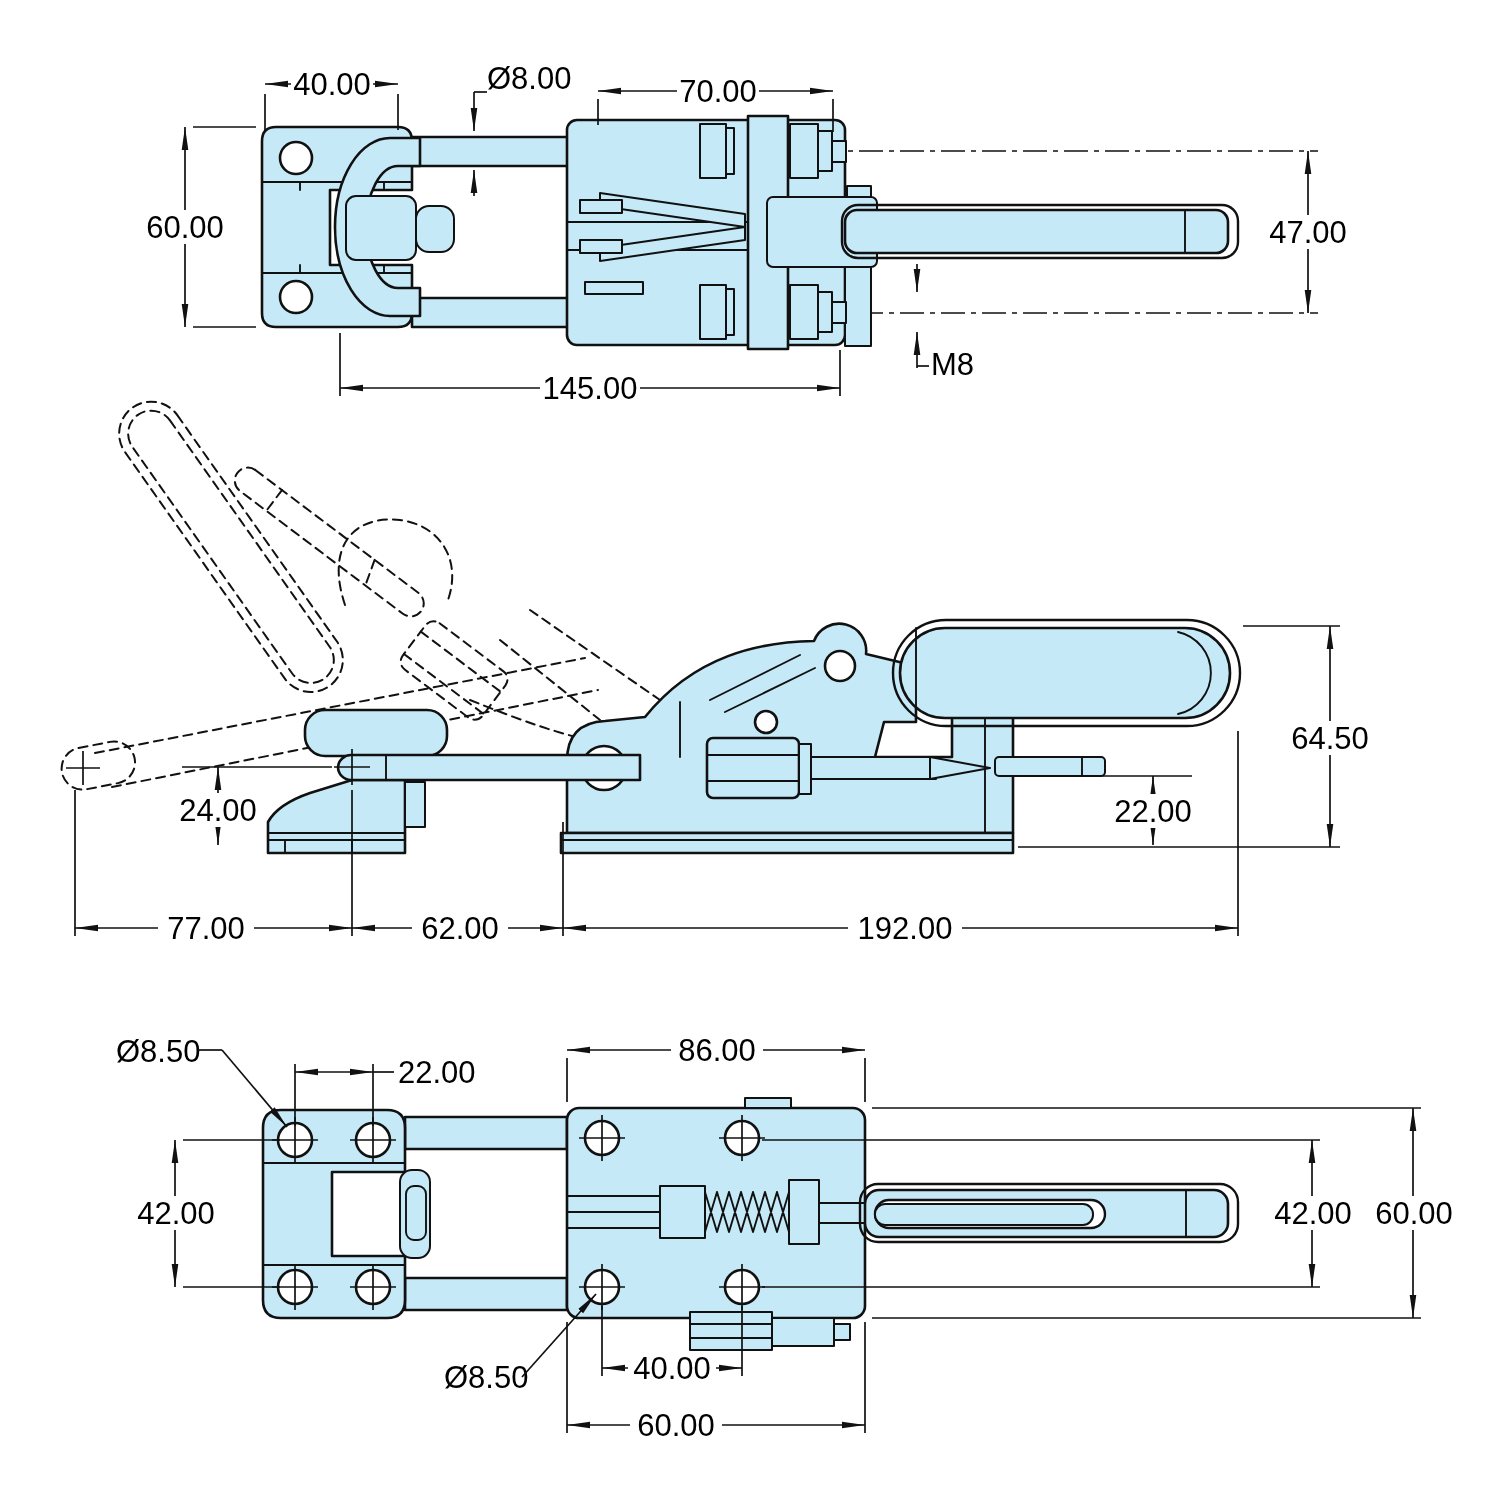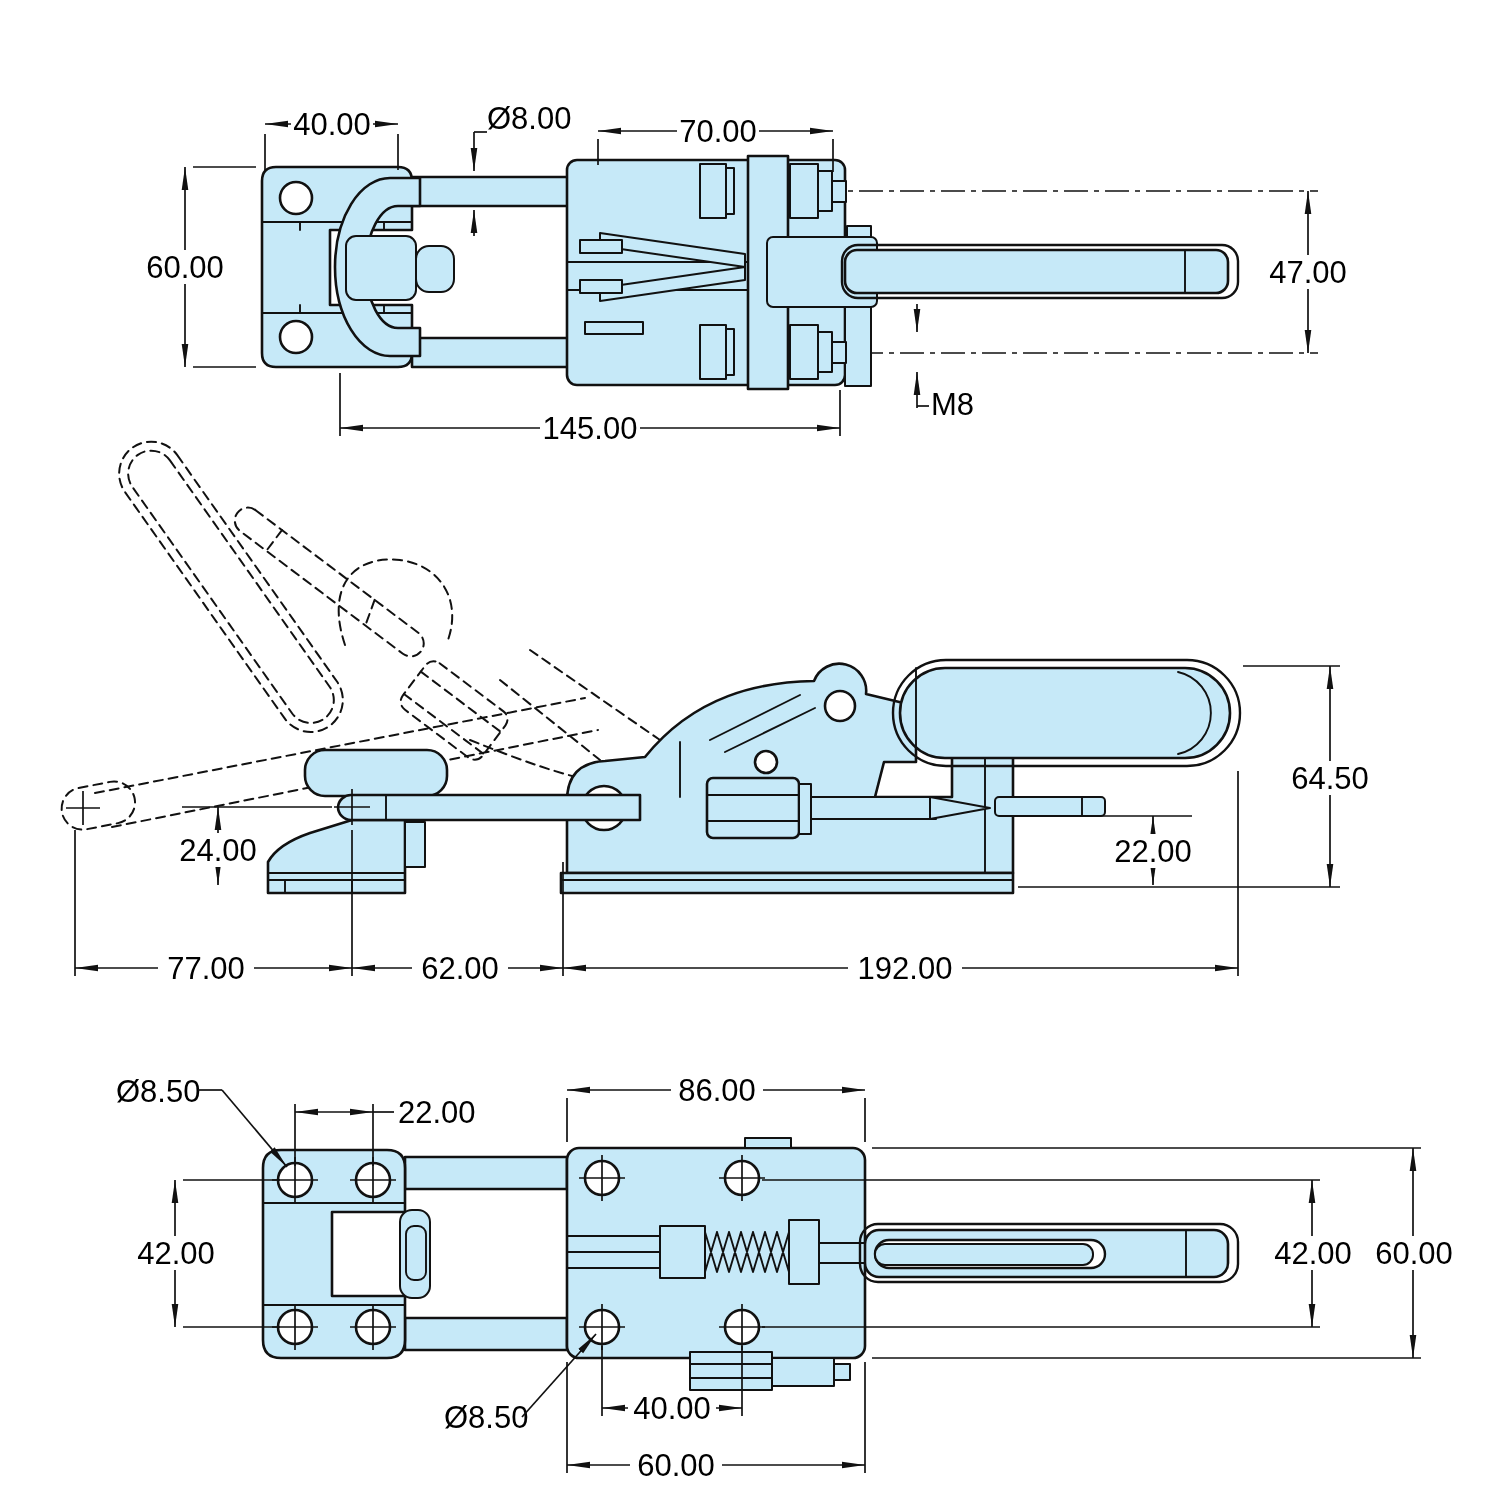--- a/index.html
+++ b/index.html
@@ -1,16 +1,16 @@
 <!DOCTYPE html>
 <html style="--background: #ffffff; --part_fill: #c6e9f8; --line: #111111; --dim: #111111;"><head>
 <meta charset="utf-8">
 <style>
   html,body{margin:0;padding:0;background:#fff;}
-  #stage{width:1501px;height:1436px;background:var(--background,#ffffff);position:relative;overflow:hidden;margin-top:40px;}
+  #stage{width:1501px;height:1436px;background:var(--background,#ffffff);position:relative;overflow:hidden;}
   svg{display:block;}
   .part{fill:var(--part_fill,#c6e9f8);stroke:var(--line,#111);stroke-width:2.6;stroke-linejoin:round;}
   .part2{fill:var(--part_fill,#c6e9f8);stroke:var(--line,#111);stroke-width:2;stroke-linejoin:round;}
   .hole{fill:#fff;stroke:var(--line,#111);stroke-width:2.6;}
   .ln{fill:none;stroke:var(--line,#111);stroke-width:2.4;stroke-linecap:round;stroke-linejoin:round;}
   .ln2{fill:none;stroke:var(--line,#111);stroke-width:1.9;stroke-linecap:round;}
   .ghost{fill:none;stroke:var(--line,#111);stroke-width:2;stroke-dasharray:9 6;stroke-linecap:round;stroke-linejoin:round;}
   .dim{fill:none;stroke:var(--dim,#111);stroke-width:1.7;}
   .cl{fill:none;stroke:var(--dim,#111);stroke-width:1.5;stroke-dasharray:24 6 5 6;}
   .wbg{fill:#fff;}

